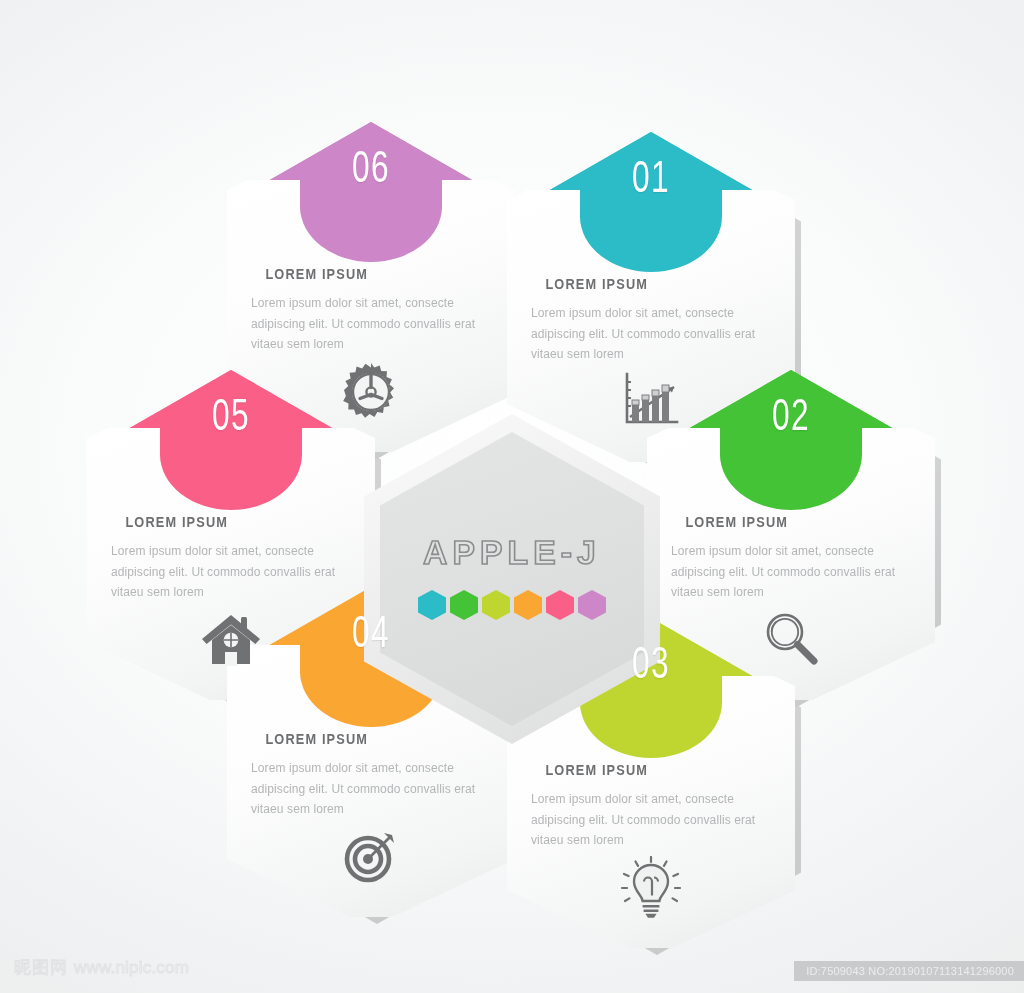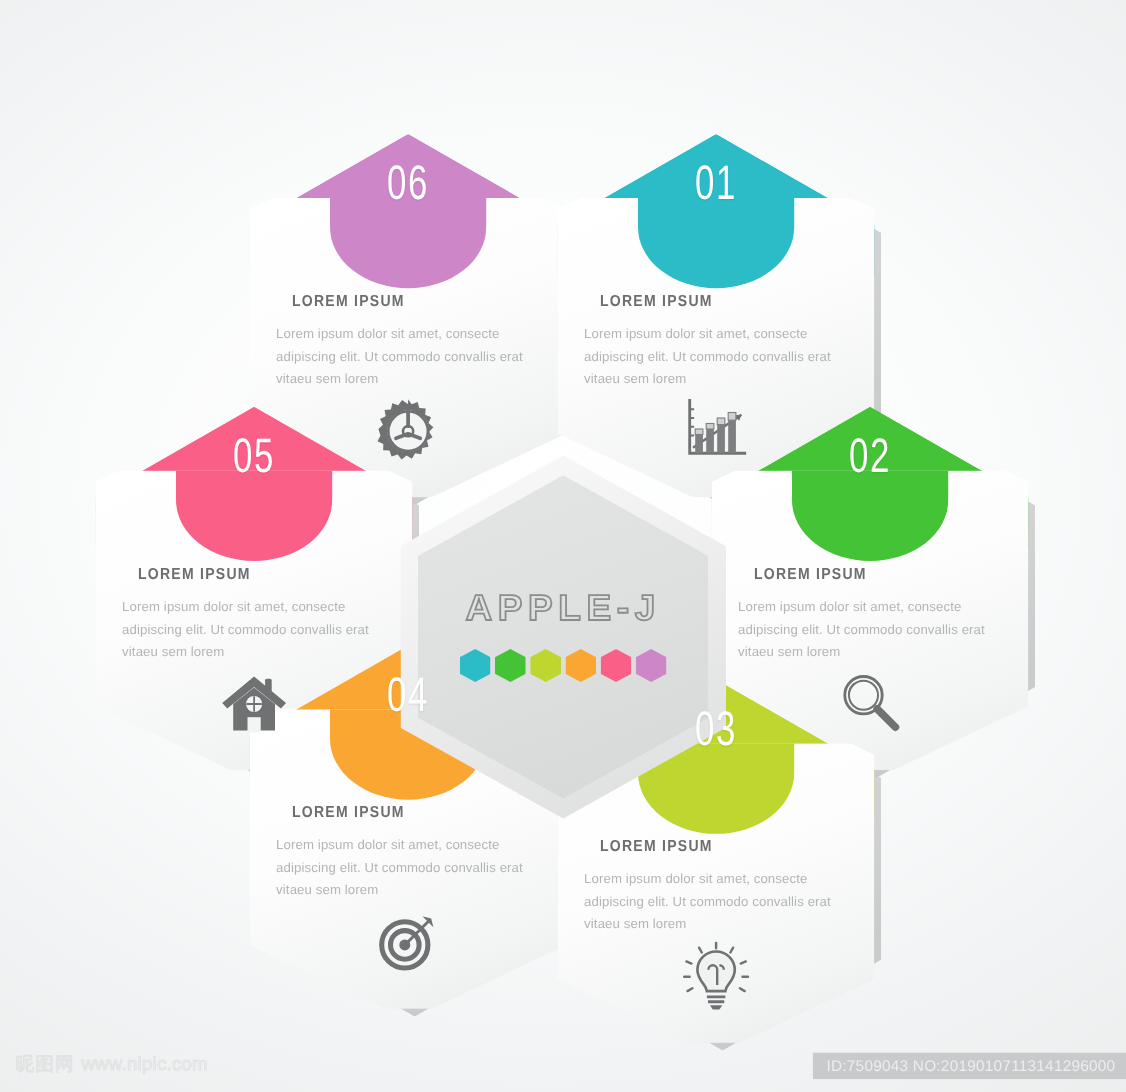--- a/index.html
+++ b/index.html
@@ -116,21 +116,21 @@
   }
   #wm-left .url{
     font-size:17px;color:transparent;
     -webkit-text-stroke:1px #d6d7d8;
     font-family:"Liberation Sans", sans-serif;
     letter-spacing:.2px;
   }
   #wm-right{
     position:absolute;right:0px;bottom:12px;
     background:#c9cacb;color:#eceded;
-    font-size:14px;padding:4px 10px 4px 12px;
+    font-size:11px;padding:4px 10px 4px 12px;
     letter-spacing:.2px;
     font-family:"Liberation Sans", sans-serif;
   }
 </style>
 </head>
 <body>
 
 <div id="stage">
 
   <div class="hex" id="hex06" style="left:227px;top:122px;">
@@ -153,21 +153,21 @@
       <svg width="64" height="64" viewBox="0 0 64 64" fill="#6f7173">
         <path d="M32 3l3.3 4.6 5.4-2.2 1.5 5.5 5.8.4-.5 5.8 5.4 2.2-2.4 5.3 4.5 3.7-3.9 4.3 3.1 4.9-5 2.9 1.3 5.7-5.7 1.1-.8 5.7-5.7-.9-2.8 5.1-4.9-3-4.5 3.6-3.6-4.5-5.5 1.8-1.9-5.5-5.8-.1.2-5.8-5.3-2.5 2.7-5.1L5 30.1l4.2-4-2.8-5.1 5.2-2.6-1-5.7 5.8-.5 1.2-5.7 5.5 1.9 3.4-4.7L32 7.4 32 3z"></path>
         <circle cx="32" cy="32" r="19" fill="#f3f4f4"></circle>
         <circle cx="32" cy="32" r="18" fill="none" stroke="#6f7173" stroke-width="2.4"></circle>
         <circle cx="32" cy="32" r="4.6" fill="none" stroke="#6f7173" stroke-width="2.4"></circle>
         <path d="M32 14.6v12.9M21 38.5l11-4.1M43 38.5l-11-4.1" stroke="#6f7173" stroke-width="3.4" stroke-linecap="round" fill="none"></path>
       </svg>
     </div>
   </div>
 
-  <div class="hex" id="hex01" style="left:507px;top:122px;">
+  <div class="hex" id="hex01" style="left:507px;top:132px;">
     <div class="shadowbase"></div>
     <div class="colorcap">
       <div class="fill" style="background: linear-gradient(rgb(43, 188, 200) 0%, rgb(43, 188, 200) 72%, rgba(0, 0, 0, 0.1) 100%), rgb(43, 188, 200);"></div>
     </div>
     <div class="body"></div>
     <div class="scoop" style="background: rgb(43, 188, 200);"></div>
     <div class="num">01</div>
     <div class="content">
       <div class="title">LOREM IPSUM</div>
       <div class="desc">

